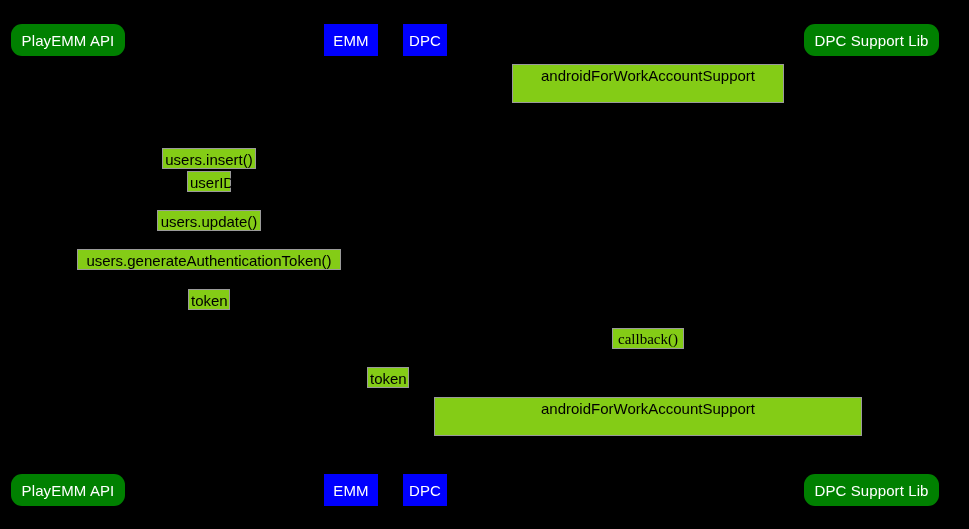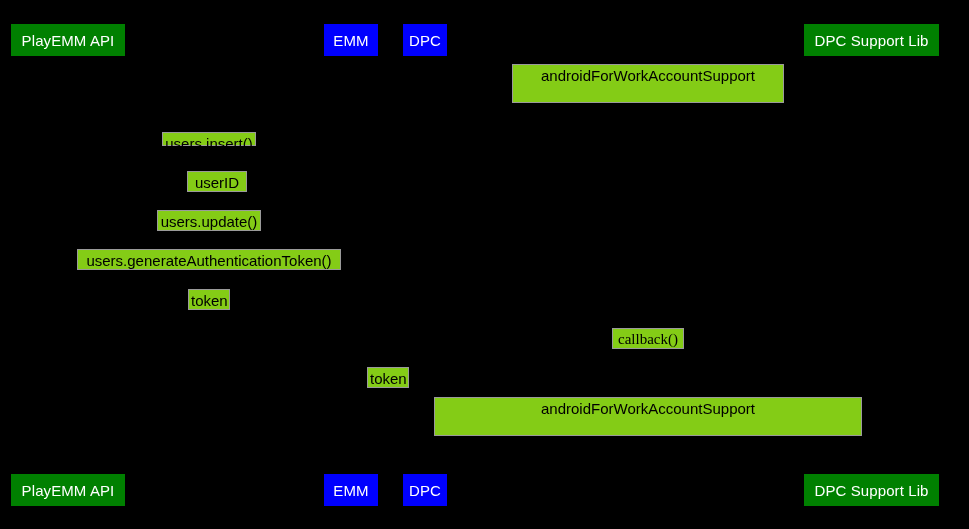--- a/index.html
+++ b/index.html
@@ -27,21 +27,21 @@
     display: flex;
     align-items: center;
     justify-content: center;
     color: #ffffff;
     font-size: 15px;
     line-height: 1;
     letter-spacing: 0.1px;
     white-space: nowrap;
     user-select: none;
   }
-  .participant.green { background: #008000; }
+  .participant.green { background: #008000; border-radius: 11px; }
   .participant.blue  { background: #0000ff; }
 
   
   .lifeline {
     position: absolute;
     width: 1px;
     background: #000000;
   }
 
   
@@ -120,22 +120,22 @@
       <div class="participant blue" style="left: 403px; top: 474px; width: 44px; height: 32px; background: rgb(0, 0, 255);">
         <span>DPC</span>
       </div>
       <div class="participant green" style="left: 804px; top: 474px; width: 135px; height: 32px; background: rgb(0, 128, 0);">
         <span>DPC Support Lib</span>
       </div>
     </div>
 
   <div id="messages">
       <div class="msg-label two-line" style="left: 512px; top: 64px; width: 272px; height: 39px;"><span class="ln">androidForWorkAccountSupport</span></div>
-      <div class="msg-label" style="left: 162px; top: 132px; width: 94px; height: 14px;"><span class="ln">users.insert()</span></div>
-      <div class="msg-label" style="left: 187px; top: 171px; width: 60px; height: 21px;"><span class="ln">userID</span></div>
+      <div class="msg-label" style="left: 162px; top: 148px; width: 94px; height: 21px;"><span class="ln">users.insert()</span></div>
+      <div class="msg-label" style="left: 187px; top: 171px; width: 44px; height: 21px;"><span class="ln">userID</span></div>
       <div class="msg-label" style="left: 157px; top: 210px; width: 104px; height: 21px;"><span class="ln">users.update()</span></div>
       <div class="msg-label" style="left: 77px; top: 249px; width: 264px; height: 21px;"><span class="ln">users.generateAuthenticationToken()</span></div>
       <div class="msg-label" style="left: 188px; top: 289px; width: 42px; height: 21px;"><span class="ln">token</span></div>
       <div class="msg-label" style="left: 612px; top: 328px; width: 72px; height: 21px; font-family: Liberation Serif, serif;"><span class="ln">callback()</span></div>
       <div class="msg-label" style="left: 367px; top: 367px; width: 42px; height: 21px;"><span class="ln">token</span></div>
       <div class="msg-label two-line" style="left: 434px; top: 397px; width: 428px; height: 39px;"><span class="ln">androidForWorkAccountSupport</span></div>
     </div>
 </div>
 
 </body></html>

